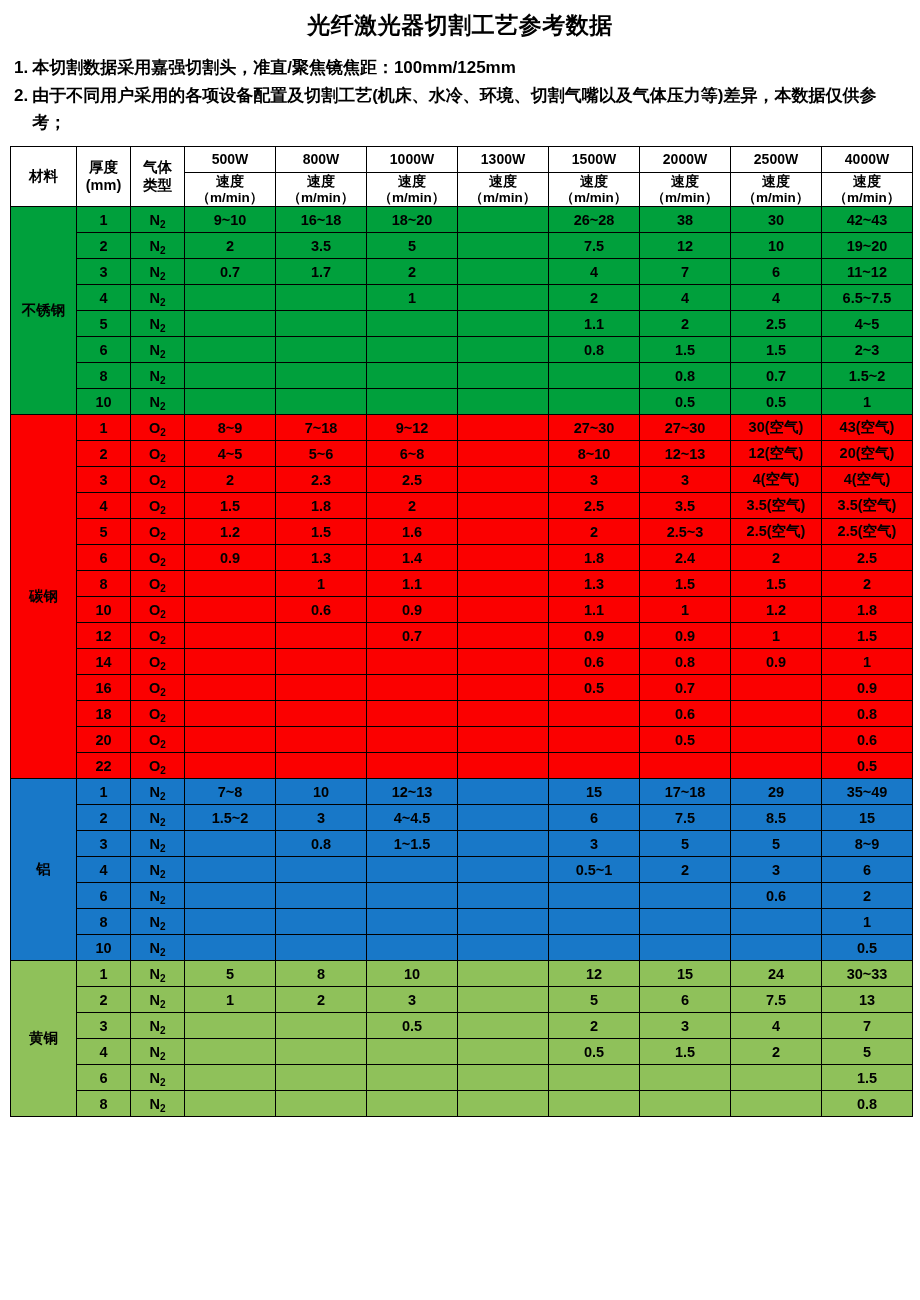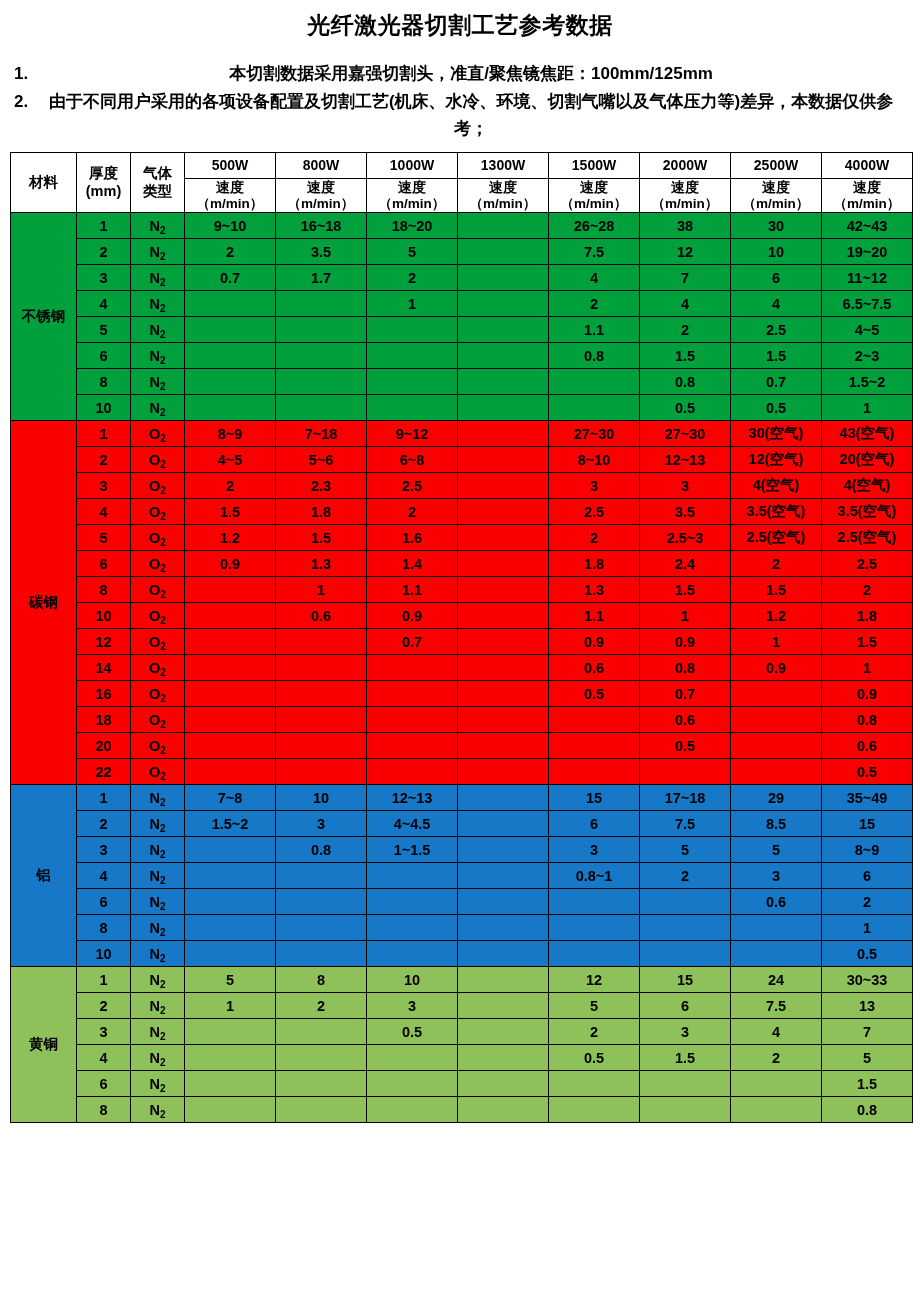--- a/index.html
+++ b/index.html
@@ -19,36 +19,35 @@
     height: 1300px;
     position: relative;
     box-sizing: border-box;
     padding: 0 10px;
   }
   .doc-title {
     text-align: center;
     font-size: 23px;
     font-weight: bold;
     letter-spacing: 0.5px;
-    margin: 10px 0 20px 0;
+    margin: 10px 0 14px 0;
   }
   .note {
     font-size: 17px;
     font-weight: bold;
     line-height: 1.55;
     margin: 0 0 2px 4px;
     display: flex;
   }
   .note .num {
     flex: 0 0 auto;
     padding-right: 4px;
   }
   .note .txt {
     flex: 1 1 auto;
-    text-align: center;
   }
   table.cut-table {
     border-collapse: collapse;
     width: 900px;
     margin-top: 10px;
     table-layout: fixed;
   }
   table.cut-table td,
   table.cut-table th {
     border: 1px solid #000000;
@@ -489,21 +488,21 @@
           <td>5</td>
           <td>8~9</td>
         </tr>
         <tr class="g-alum">
           <td>4</td>
           <td>N<sub>2</sub></td>
           <td></td>
           <td></td>
           <td></td>
           <td></td>
-          <td>0.8~1</td>
+          <td>0.5~1</td>
           <td>2</td>
           <td>3</td>
           <td>6</td>
         </tr>
         <tr class="g-alum">
           <td>6</td>
           <td>N<sub>2</sub></td>
           <td></td>
           <td></td>
           <td></td>

